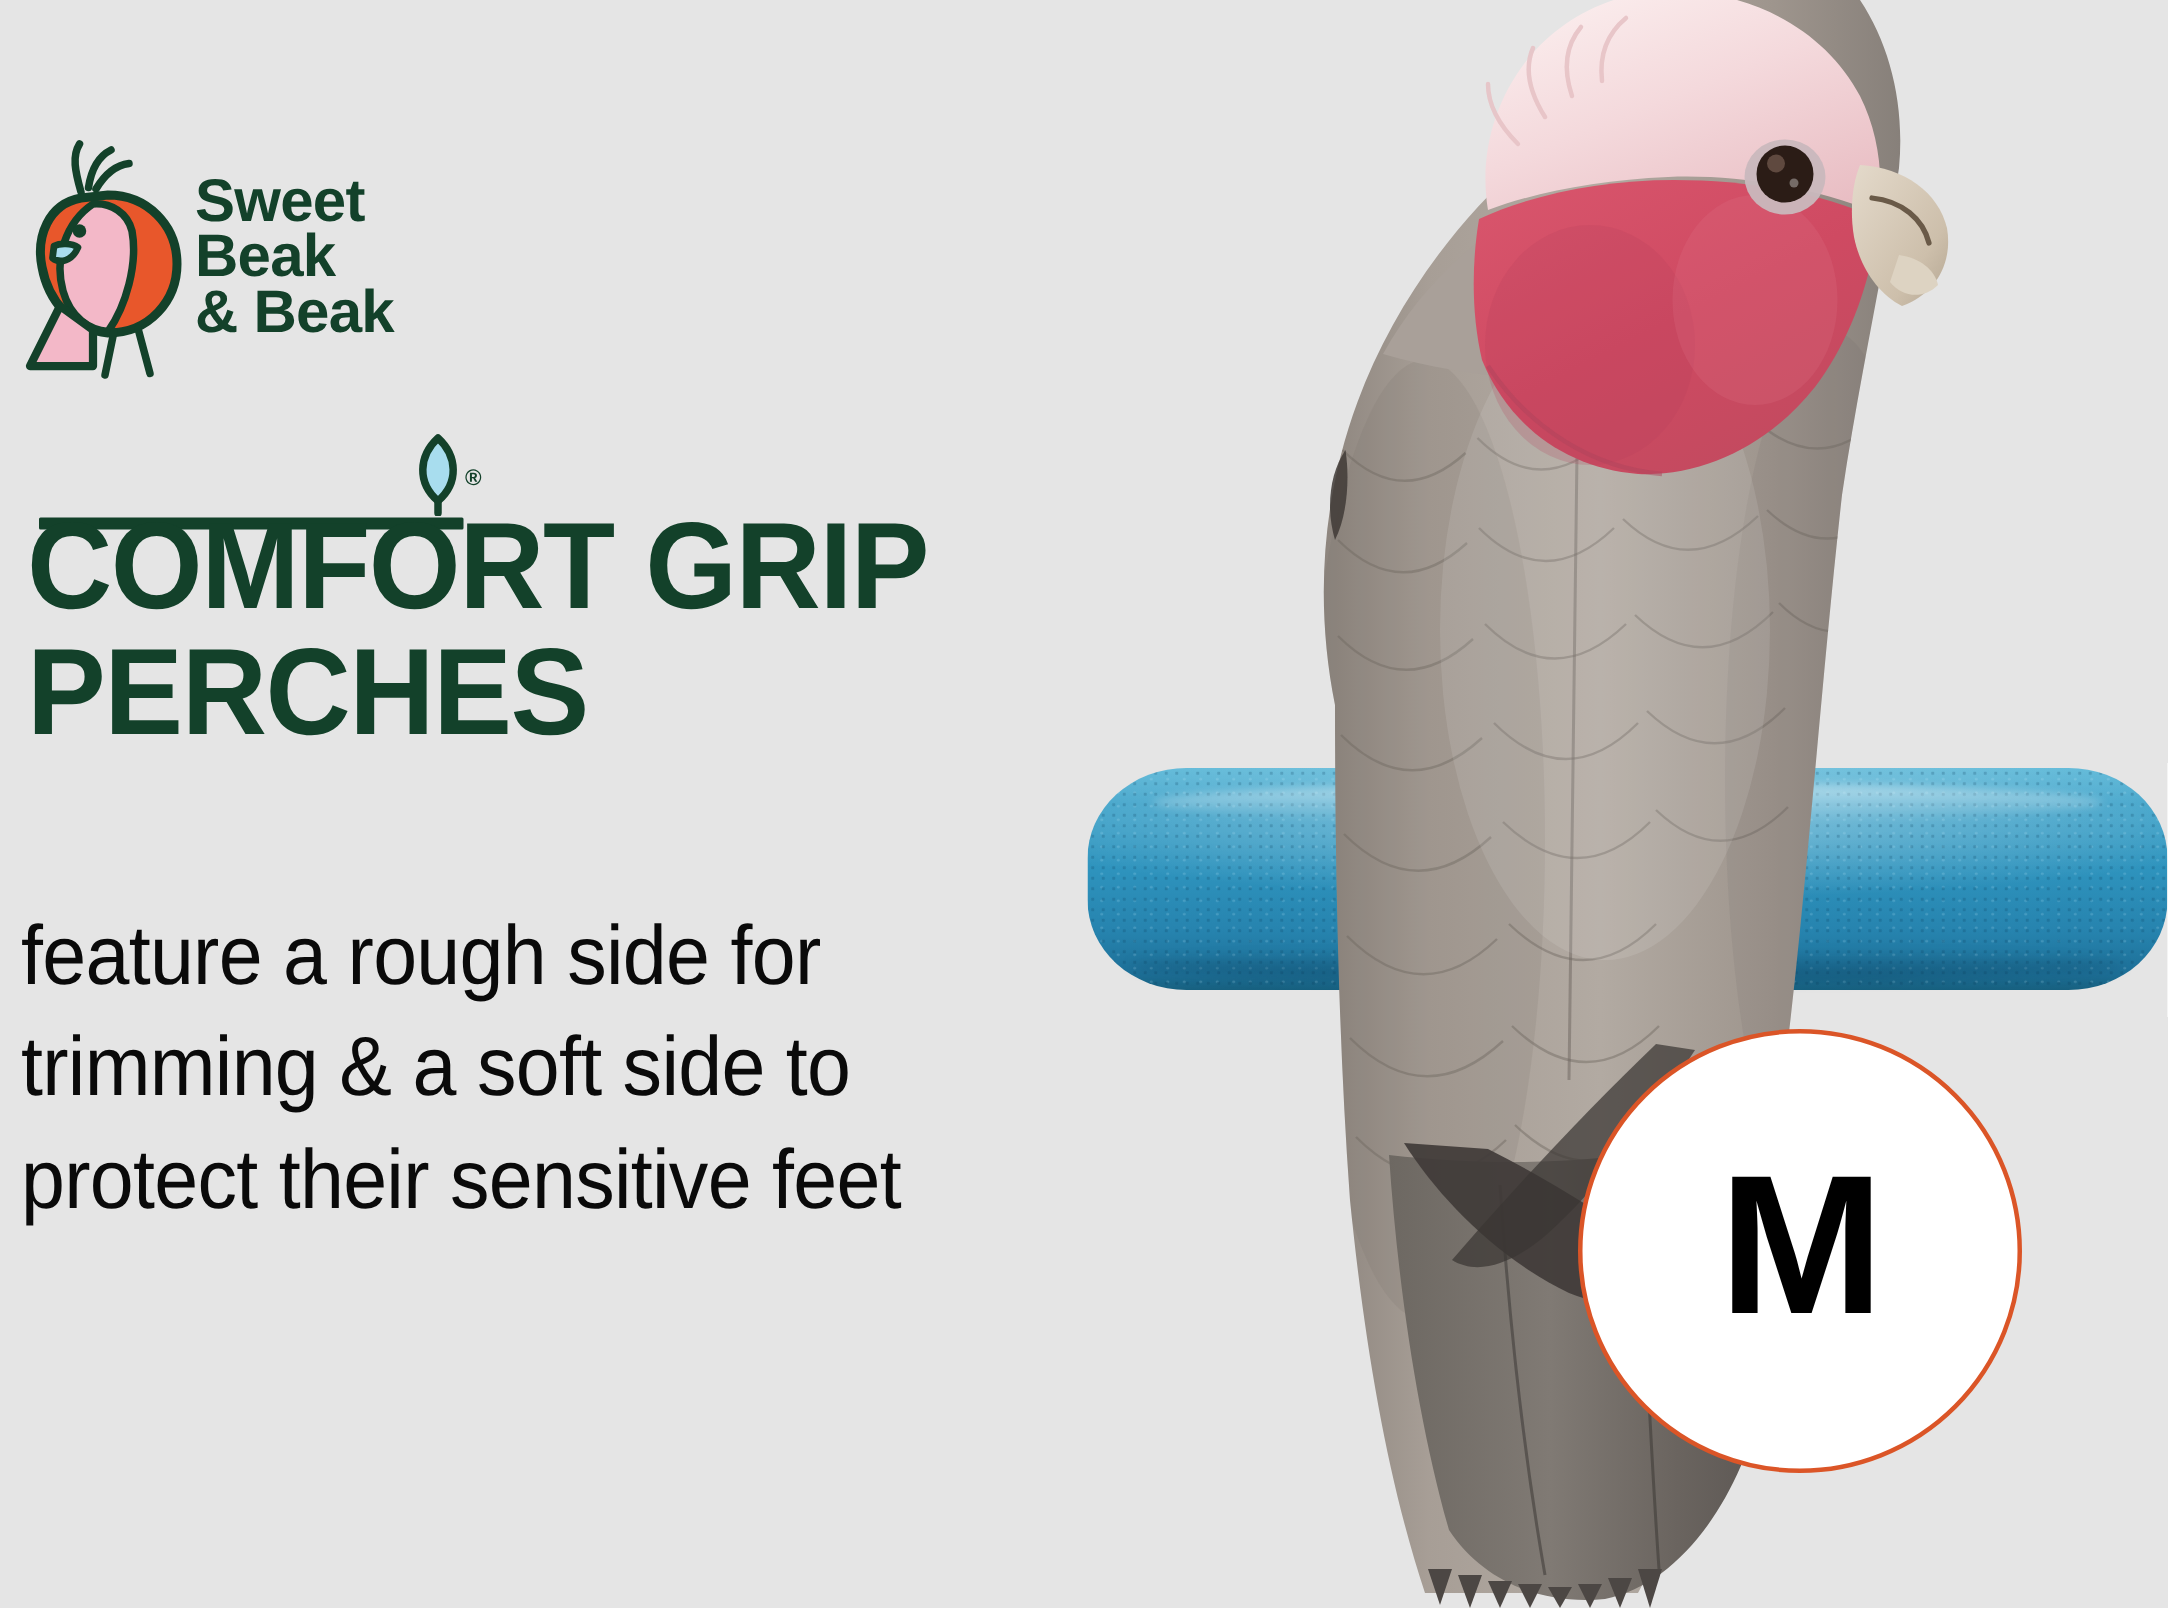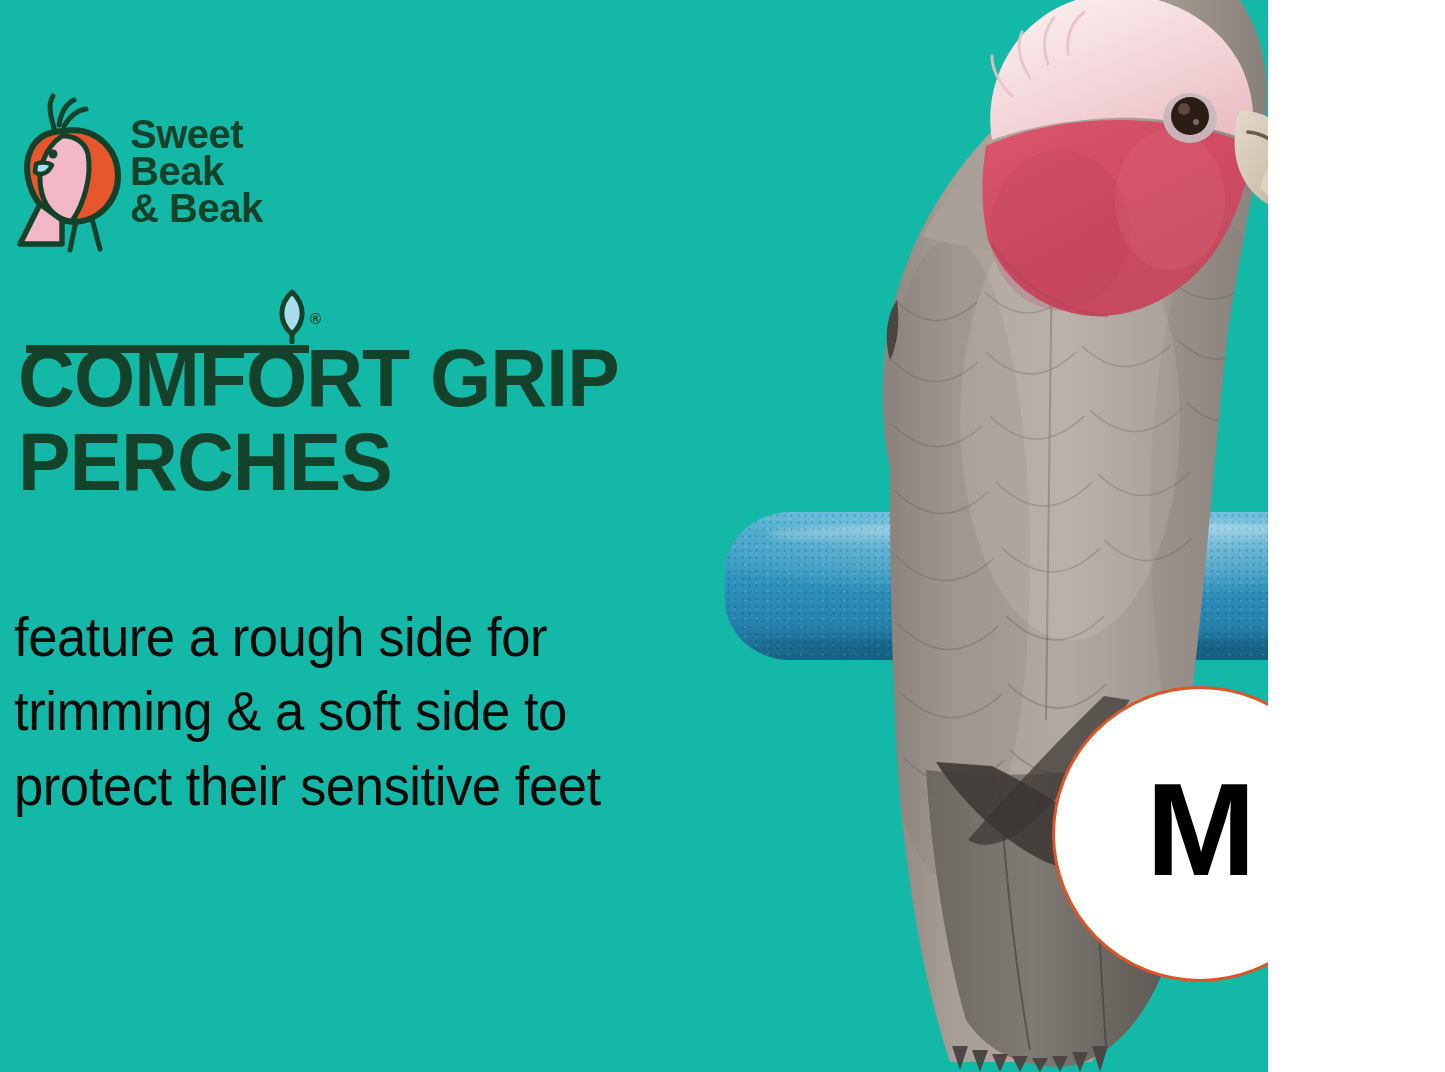--- a/index.html
+++ b/index.html
@@ -5,23 +5,23 @@
   html, body {
     margin: 0;
     padding: 0;
     background: #ffffff;
   }
   body {
     font-family: "Liberation Sans", sans-serif;
   }
   .canvas {
     position: relative;
-    width: 1268px;
+    width: 1445px;
     height: 1072px;
-    background: #14b8a6;
+    background: #e5e5e5;
     overflow: hidden;
   }
 
   
   .logo-block {
     position: absolute;
     left: 14px;
     top: 92px;
     width: 310px;
     height: 180px;

